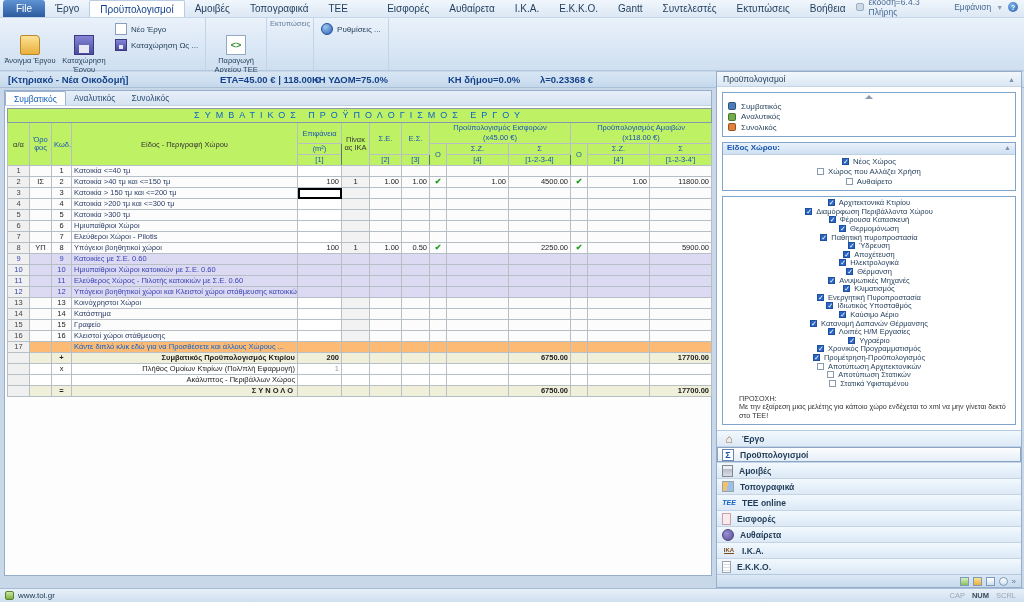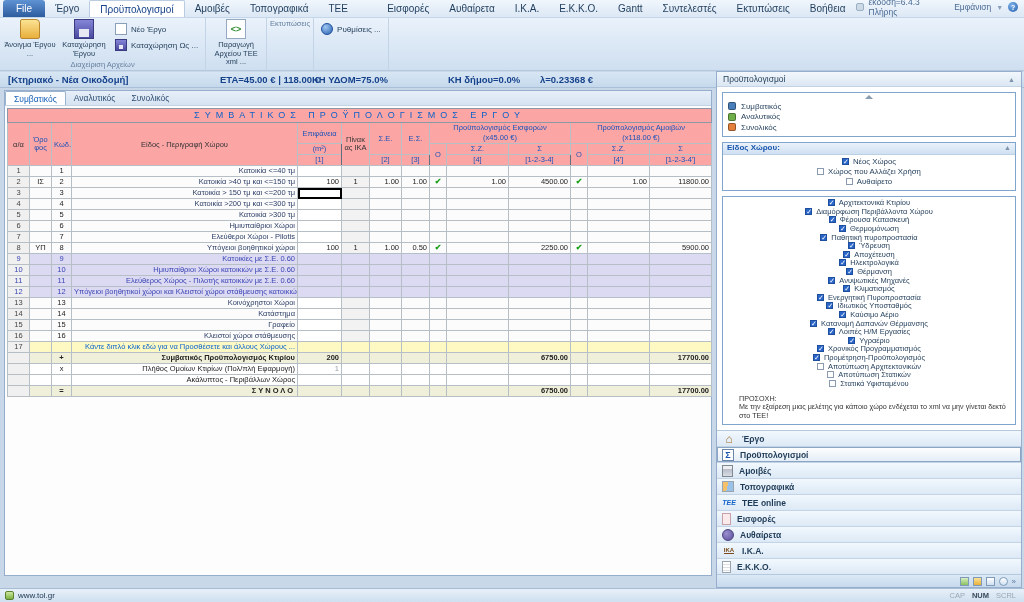--- a/index.html
+++ b/index.html
@@ -24,21 +24,21 @@
   .chev { color:#8aa0ba; font-size:7px; }
   .help-icon { width:10px; height:10px; border-radius:50%; color:#fff; font-size:7px; font-weight:bold;
     background:radial-gradient(circle at 35% 30%,#7ab0e8,#2a62b0); display:inline-flex; align-items:center; justify-content:center; }
   
   .toolbar { position:absolute; top:18px; left:0; right:0; height:53px;
     background:linear-gradient(#eaf2fb 0%,#dde9f6 45%,#cfdff0 100%);
     border-bottom:1px solid #b3c8de; display:flex; }
   .tbgroup { display:flex; flex-direction:column; border-right:1px solid #c3d4e6; padding:1px 3px 0; }
   .tbbtns { display:flex; flex:1; align-items:flex-start; }
   .tbglabel { text-align:center; font-size:7.5px; color:#66809f; height:10px; line-height:10px; white-space:nowrap; }
-  .bigbtn { width:54px; display:flex; flex-direction:column; align-items:center; padding-top:0;
+  .bigbtn { width:54px; display:flex; flex-direction:column; align-items:center; padding-top:16px;
     font-size:7.5px; color:#1f3b57; text-align:center; line-height:8.5px; border-radius:2px; }
   .bigbtn .icon { width:20px; height:20px; margin-bottom:2px; }
   .smallcol { display:flex; flex-direction:column; gap:4px; padding:4px 4px 0; }
   .smallbtn { display:flex; align-items:center; gap:4px; font-size:8px; color:#1f3b57; white-space:nowrap; }
   .smallbtn .icon { width:12px; height:12px; }
   
   .icon { display:inline-block; flex:none; position:relative; }
   .open-folder-icon { background:linear-gradient(#fbe294,#e9af3b); border:1px solid #b9882e; border-radius:2px 4px 2px 2px; }
   .save-icon { background:linear-gradient(#8585d8,#4a4aa0); border:1px solid #3a3a80; }
   .save-icon::after { content:""; position:absolute; left:4px; right:4px; bottom:1px; height:45%; background:#e8e8f4; }
@@ -64,35 +64,35 @@
     background:#fdfdfe; border:1px solid #96aecc; }
   .view-tabs { height:15px; background:linear-gradient(#e7eff9,#d6e3f1); border-bottom:1px solid #c2d3e6;
     display:flex; align-items:flex-end; font-size:8.5px; }
   .vtab { padding:0 8px; height:13px; line-height:13px; color:#2f4f73; }
   .vtab.active { background:#fff; border:1px solid #9ab3cf; border-bottom:none; border-radius:2px 2px 0 0;
     color:#1460b8; height:14px; line-height:14px; }
   .table-wrap { padding:2px; }
   table { border-collapse:collapse; table-layout:fixed; width:704px; font-size:7.5px; border:1px solid #5f6f80; }
   th, td { border:1px solid #b6bec6; padding:0 2px; height:10px; line-height:10px;
     overflow:hidden; white-space:nowrap; }
-  thead th { background:#fca5a5; color:#1b53b8; font-weight:normal; text-align:center; }
+  thead th { background:#bef264; color:#1b53b8; font-weight:normal; text-align:center; }
   .t-title th { color:#0b62c8; letter-spacing:5px; font-size:9px; height:13px; line-height:13px; border-color:#8a98a8; }
   .h1 th { height:21px; line-height:9px; }
   .h1 th.span3 { line-height:10px; }
   th.hdark { color:#333; }
   th.wrap { white-space:normal; word-break:break-all; line-height:8px; }
   td { color:#222; background:#fcfcfc; }
   td.aa { background:#f0f0f0 !important; text-align:center; color:#444; }
   td.ctr { text-align:center; }
   td.num { text-align:right; }
-  td.desc { text-align:right; color:#2c3e66; }
+  td.desc { text-align:left; color:#2c3e66; }
   td.surf { background:#fff; }
   td.ika { background:#f2f2f2; }
   tr.lavender td { background:#dcdaf2; color:#3a44b4; }
-  tr.hint td { background:#fef9c3; }
+  tr.hint td { background:#fdba74; }
   tr.hint td.desc { color:#0a63cf; }
   tr.total td, tr.grand td { background:#efefda; font-weight:bold; }
   tr.plain td { background:#fff; }
   td.lbl { text-align:right; }
   td.graynum { color:#98a0a8; }
   td.grandlbl { letter-spacing:2px;margin-top:44px; }
   .check { color:#17a017; font-weight:bold; font-size:8px; }
   td.sel { outline:2px solid #000; outline-offset:-2px; background:#fff !important; }
   .dark-l { border-left:1px solid #5f6f80 !important; }
   

